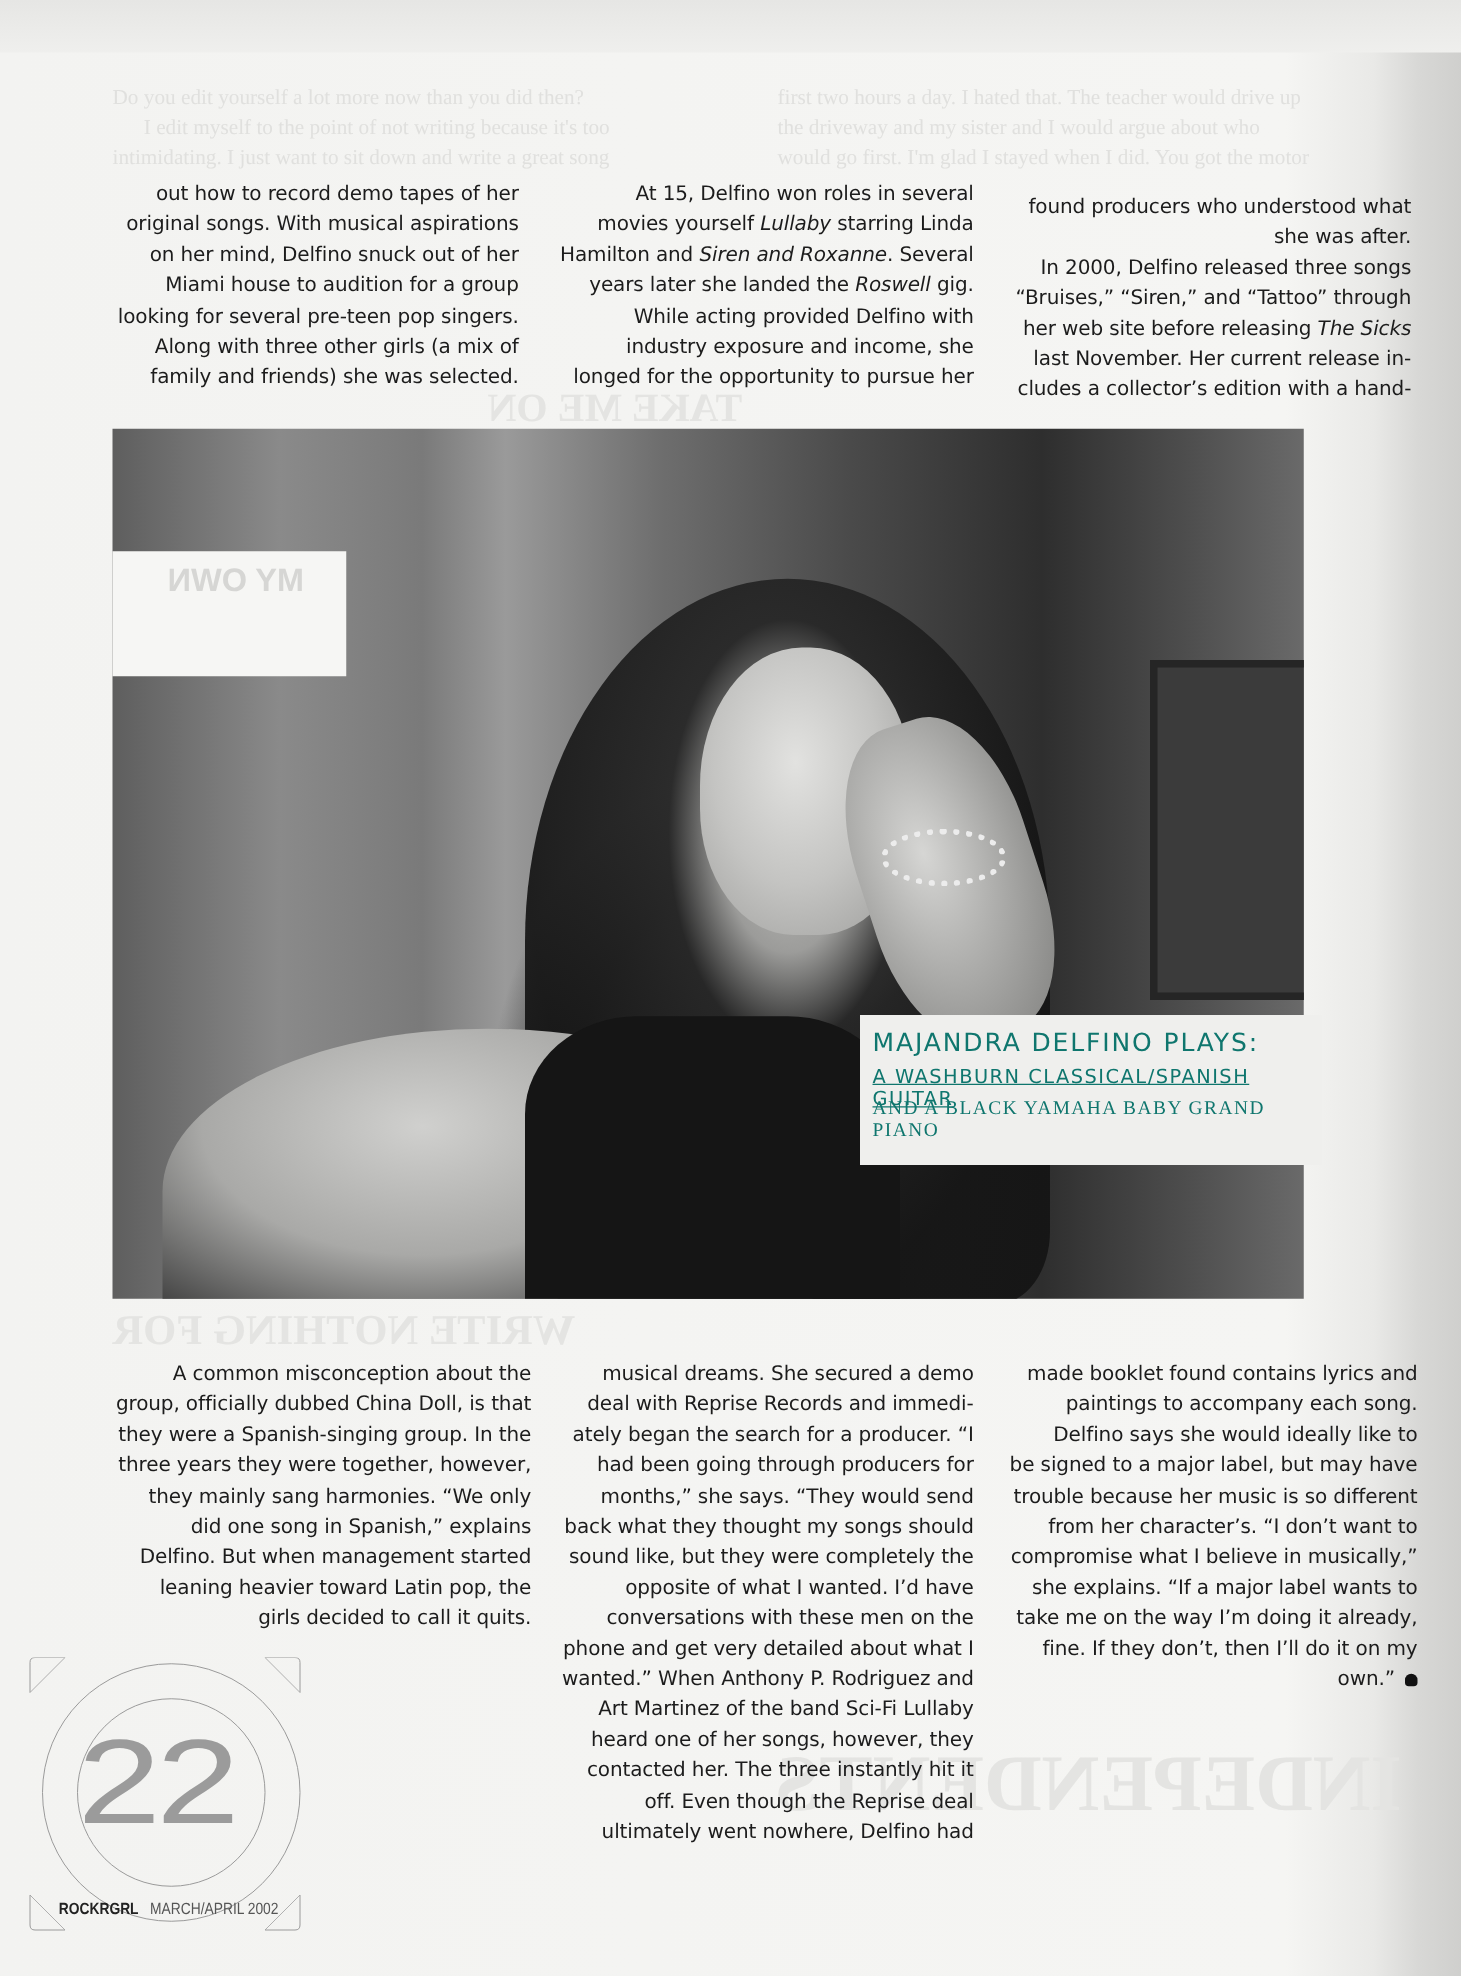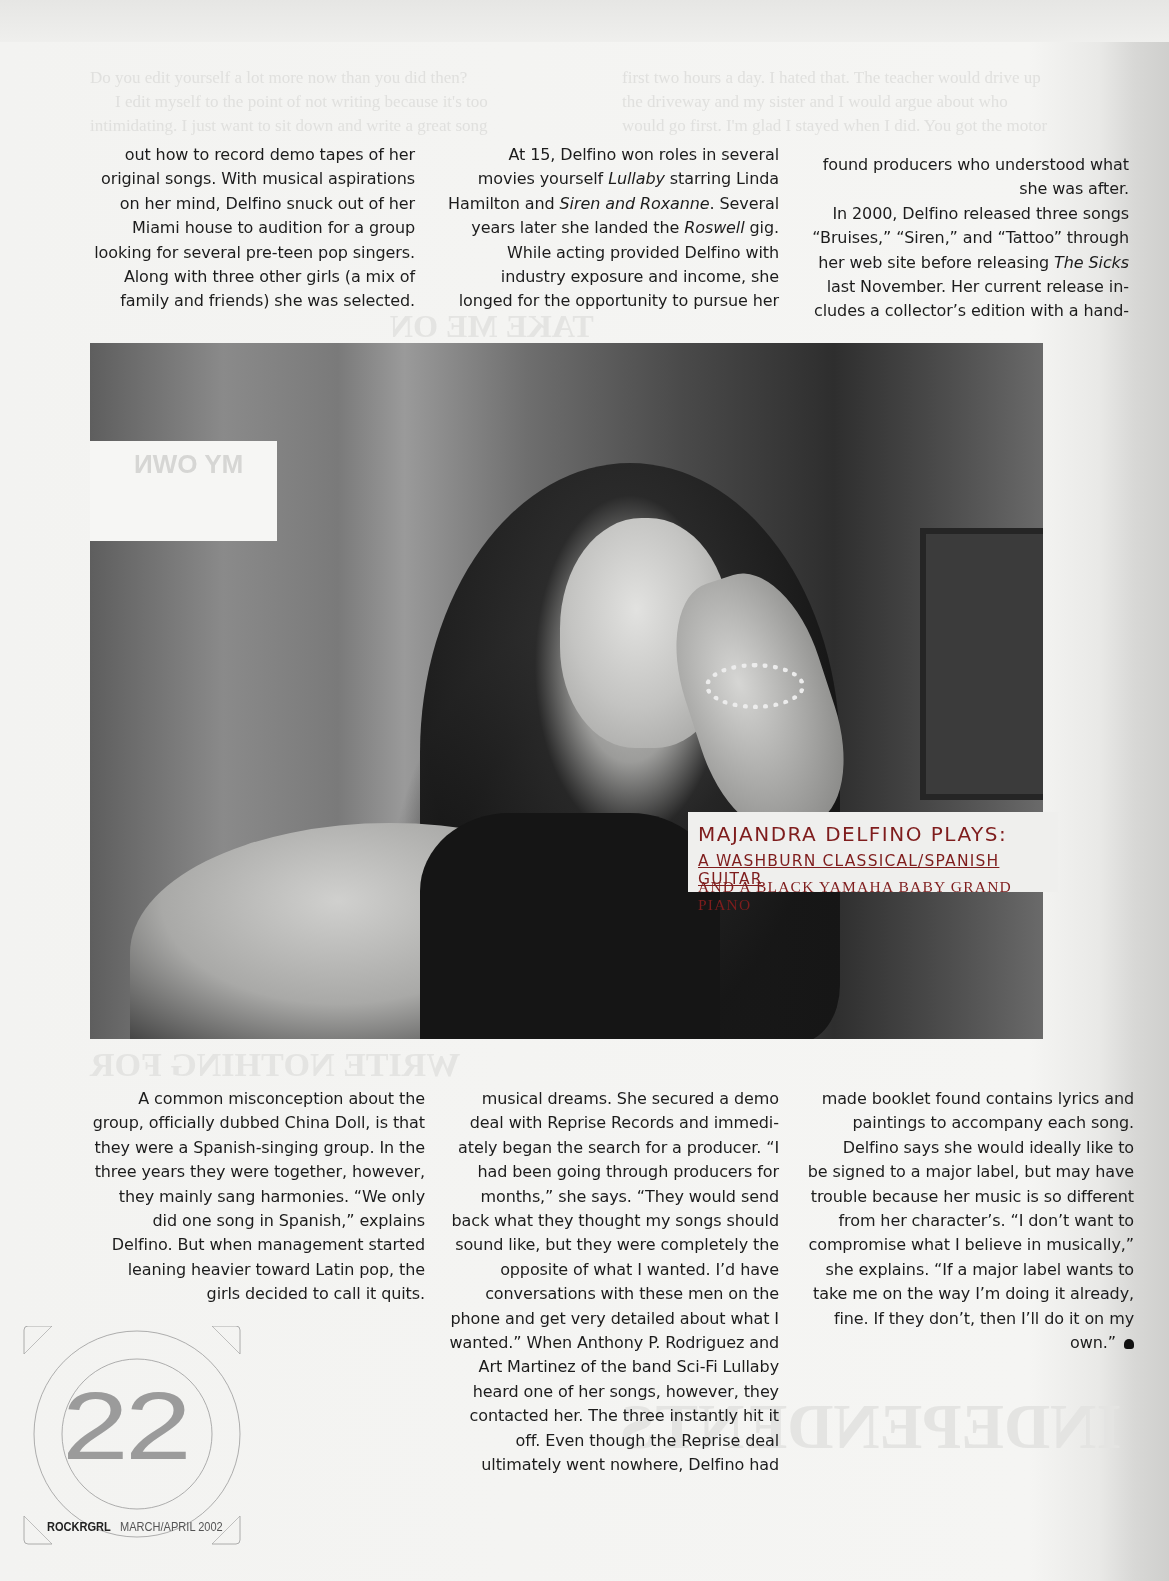--- a/index.html
+++ b/index.html
@@ -75,23 +75,23 @@
   }
   .photo-cutout {
     position:absolute; left:90px; top:441px; width:187px; height:100px;
     background:#f6f6f4;
   }
   .photo-cutout .ghost-mark {
     position:absolute; left:44px; top:8px; font-family:"Liberation Sans", sans-serif;
     font-weight:bold; font-size:26px; color:#d6d6d4; transform:scaleX(-1);
   }
   .caption-box {
-    position:absolute; left:688px; top:812px; width:370px; height:80px;
+    position:absolute; left:688px; top:812px; width:370px; height:120px;
     background:#efefed;
-    font-family:"DejaVu Sans", sans-serif; color:#7f1d1d;
+    font-family:"DejaVu Sans", sans-serif; color:#0f766e;
     text-transform:uppercase; letter-spacing:1.2px;
   }
   .caption-box .cap-title { position:absolute; left:10px; top:10px; font-size:20px; letter-spacing:1.5px; }
   .caption-box .cap-line { position:absolute; left:10px; font-size:15.5px; }
   .page-num-block { position:absolute; left:22px; top:1326px; width:220px; height:224px; }
   .page-num-block svg { position:absolute; left:0; top:0; }
   .page-num {
     position:absolute; left:62px; top:1378px; font-family:"Liberation Sans", sans-serif;
     font-size:96px; line-height:96px; color:#9b9b9b; letter-spacing:-3px; font-weight:normal;
     transform:scaleX(1.25); transform-origin:left top;

